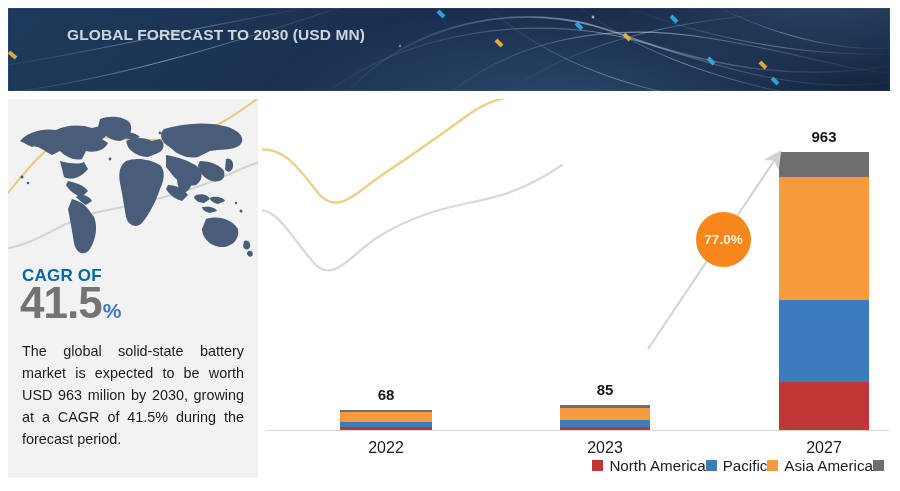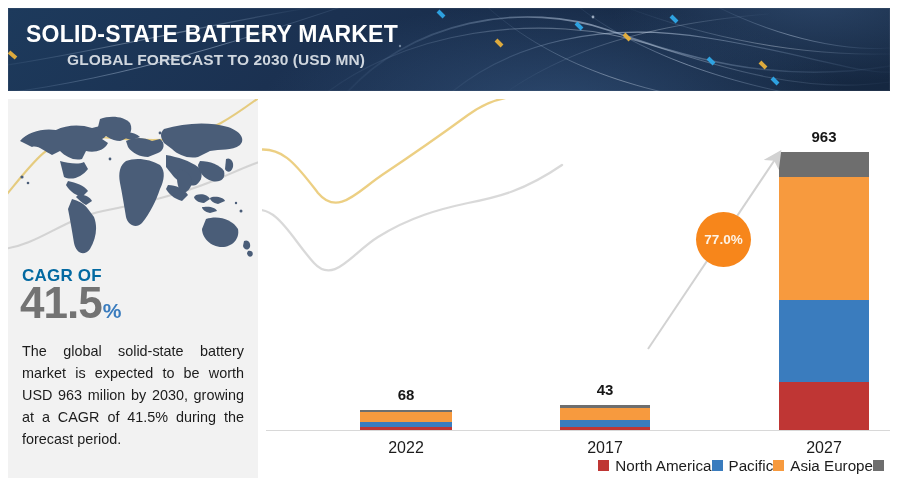--- a/index.html
+++ b/index.html
@@ -264,21 +264,20 @@
       <line x1="488" y1="32" x2="494" y2="38" stroke="#e8b13c" stroke-width="4"></line>
       <line x1="616" y1="26" x2="622" y2="32" stroke="#e8b13c" stroke-width="4"></line>
       <line x1="752" y1="54" x2="758" y2="60" stroke="#e8b13c" stroke-width="4"></line>
       <line x1="1" y1="44" x2="8" y2="50" stroke="#e8b13c" stroke-width="4"></line>
       <circle cx="585" cy="9" r="1.4" fill="#d8e6f5" opacity="0.7"></circle>
       <circle cx="392" cy="38" r="1.2" fill="#d8e6f5" opacity="0.5"></circle>
     </g>
   </svg>
 
   <div id="header-title-block">
-    <div id="header-title">SOLID-STATE BATTERY MARKET</div>
     <div id="header-subtitle">GLOBAL FORECAST TO 2030 (USD MN)</div>
   </div>
 </div>
 
 <div id="left-panel">
 
   <div id="map-area">
     <svg width="250" height="165" viewBox="0 0 250 165">
       <g fill="none" stroke-linecap="round" stroke-width="2.1">
         <path d="M-5,100 C20,70 40,40 70,38 C100,36 130,44 165,40 C200,36 225,18 260,-8" stroke="#e3c46b" opacity="0.85"></path>
@@ -354,39 +353,39 @@
       </marker>
     </defs>
     <line x1="386" y1="250" x2="516" y2="56" stroke="#d2d2d2" stroke-width="2" marker-end="url(#arrowhead)"></line>
   </svg>
 
   <div id="cagr-bubble">77.0%</div>
 
   <div id="baseline"></div>
 
   <div id="bars" style="position:absolute;left:0;top:0;width:632px;height:385px;">
-      <div class="bar-group" style="left: 78px; bottom: 54px; width: 92px; height: 37px; margin-left: 20px;">
+      <div class="bar-group" style="left: 78px; bottom: 54px; width: 92px; height: 37px;">
         <div class="bar" style="width: 92px; height: 19.6303px;">
           <div class="seg" style="height: 2.59813px; background: rgb(191, 54, 52);"></div>
           <div class="seg" style="height: 5.48494px; background: rgb(58, 124, 190);"></div>
           <div class="seg" style="height: 10.1038px; background: rgb(247, 154, 62);"></div>
           <div class="seg" style="height: 1.44341px; background: rgb(110, 110, 110);"></div>
         </div>
         <div class="bar-value" style="bottom: 26.6303px;">68</div>
         <div class="x-label">2022</div>
       </div>
       <div class="bar-group" style="left: 298px; bottom: 54px; width: 90px; height: 24.5379px;">
         <div class="bar" style="width: 90px; height: 24.5379px;">
           <div class="seg" style="height: 3.17549px; background: rgb(191, 54, 52);"></div>
           <div class="seg" style="height: 6.92835px; background: rgb(58, 124, 190);"></div>
           <div class="seg" style="height: 12.4133px; background: rgb(247, 154, 62);"></div>
           <div class="seg" style="height: 2.02077px; background: rgb(110, 110, 110);"></div>
         </div>
-        <div class="bar-value" style="bottom: 31.5379px;">43</div>
-        <div class="x-label">2017</div>
+        <div class="bar-value" style="bottom: 31.5379px;">85</div>
+        <div class="x-label">2023</div>
       </div>
       <div class="bar-group" style="left: 517px; bottom: 54px; width: 90px; height: 278px;">
         <div class="bar" style="width: 90px; height: 278px;">
           <div class="seg" style="height: 47.9211px; background: rgb(191, 54, 52);"></div>
           <div class="seg" style="height: 81.9855px; background: rgb(58, 124, 190);"></div>
           <div class="seg" style="height: 122.978px; background: rgb(247, 154, 62);"></div>
           <div class="seg" style="height: 25.1153px; background: rgb(110, 110, 110);"></div>
         </div>
         <div class="bar-value" style="bottom: 285px;">963</div>
         <div class="x-label">2027</div>
@@ -398,18 +397,18 @@
     <div class="legend-item">
       <span class="legend-swatch" style="background: rgb(191, 54, 52);"></span>
       <span class="legend-label">North America</span>
     </div>
     <div class="legend-item">
       <span class="legend-swatch" style="background: rgb(58, 124, 190);"></span>
       <span class="legend-label">Pacific</span>
     </div>
     <div class="legend-item">
       <span class="legend-swatch" style="background: rgb(247, 154, 62);"></span>
-      <span class="legend-label">Asia Europe</span>
+      <span class="legend-label">Asia America</span>
     </div>
     <div class="legend-item">
       <span class="legend-swatch" style="background: rgb(110, 110, 110);"></span>
     </div>
   </div>
 
 </body></html>

